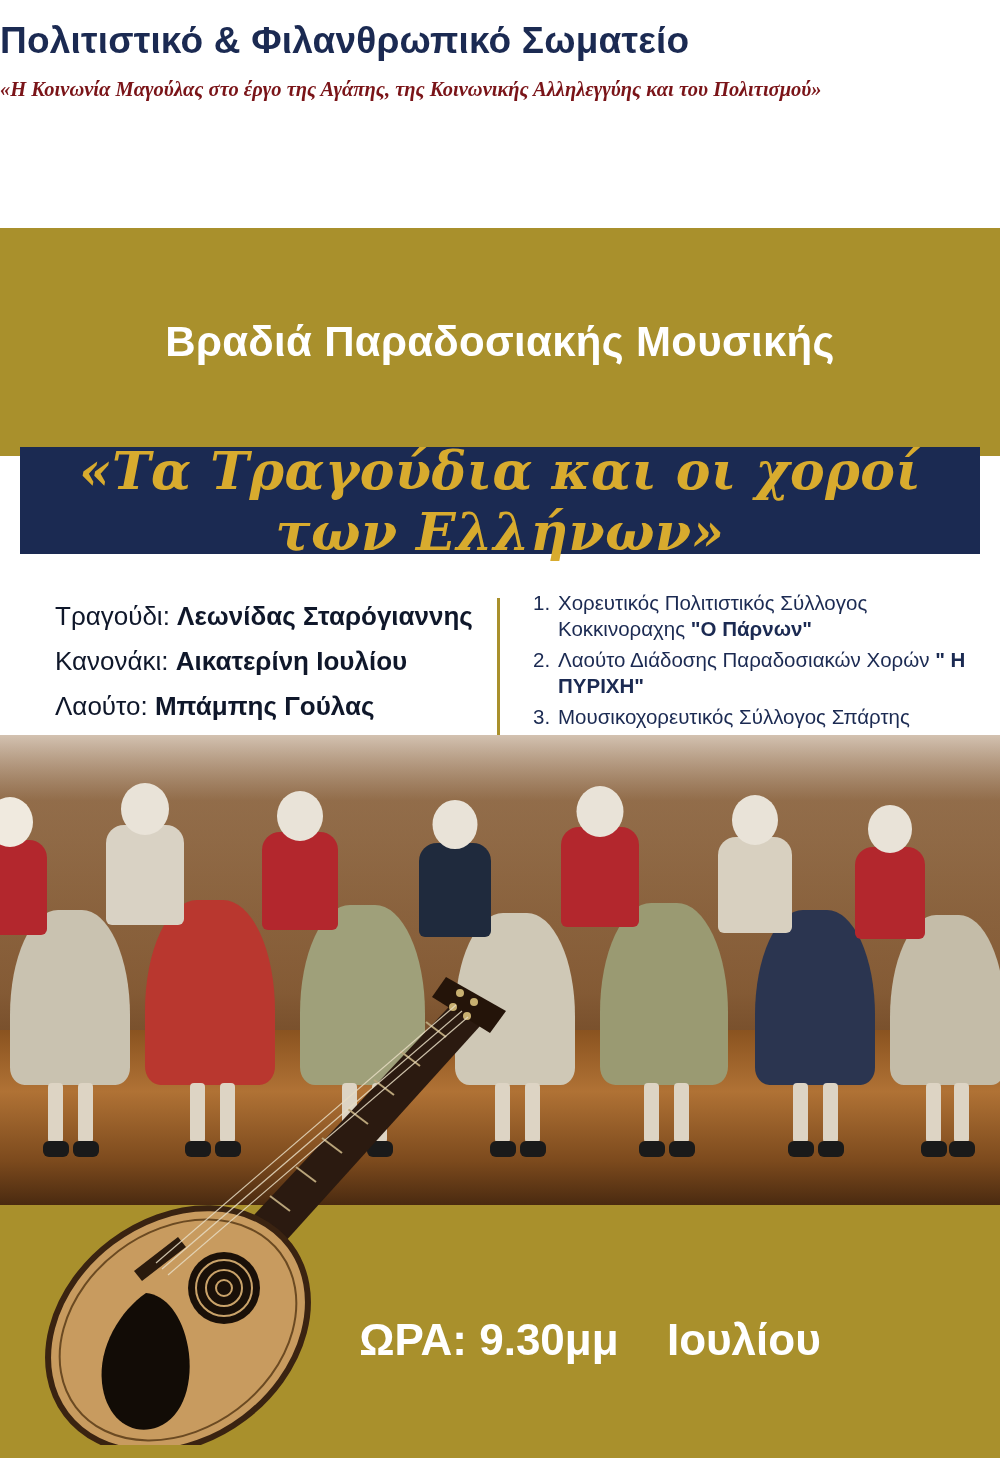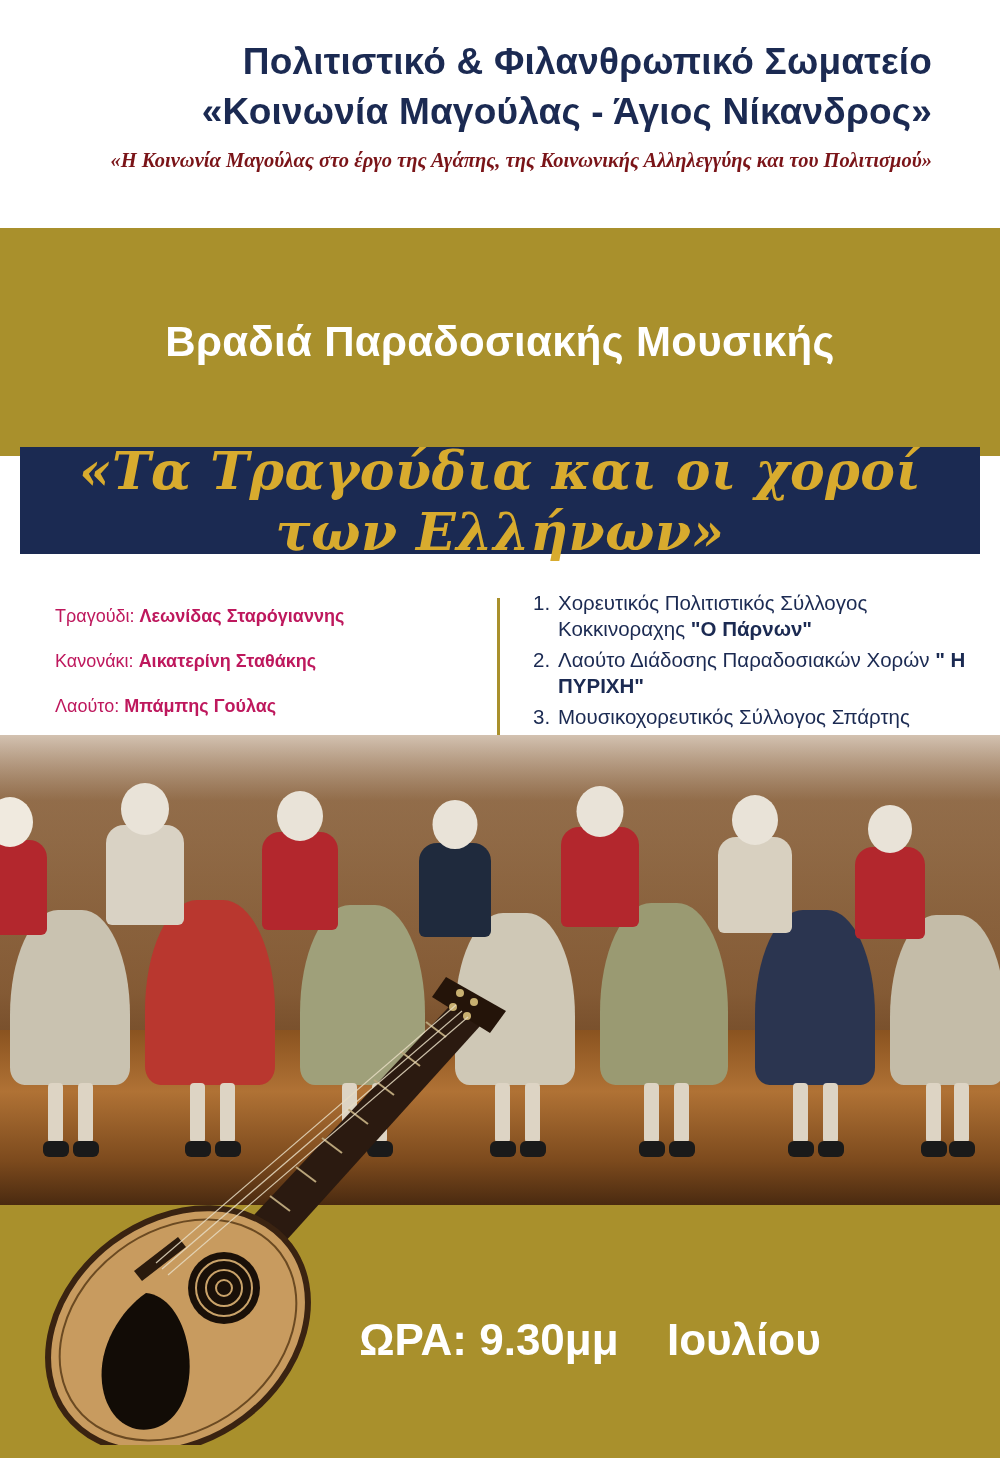--- a/index.html
+++ b/index.html
@@ -12,22 +12,22 @@
   .poster {
     position:relative;
     width:1000px; height:1458px;
     background:#ffffff;
     overflow:hidden;
   }
 
   
   .header {
     position:absolute; top:0; left:0; width:932px; height:225px;
-    text-align:right;
-    padding-top:37px;
+    text-align:left;
+    padding-top:16px;
   }
   .org-line1, .org-line2 {
     color:#1b2a52;
     font-weight:bold;
     font-size:37px;
     line-height:50px;
     letter-spacing:0.2px;
   }
   .org-motto {
     margin-top:12px;
@@ -66,22 +66,22 @@
   }
 
   
   .credits {
     position:absolute; top:580px; left:0; width:1000px; height:290px;
   }
   .musicians {
     position:absolute; left:55px; top:14px; width:420px;
   }
   .musicians .row {
-    color:#be185d;
-    font-size:18px;
+    color:#0f172a;
+    font-size:26px;
     line-height:45px;
     white-space:nowrap;
   }
   .musicians .role { font-weight:normal; }
   .musicians .person { font-weight:bold; }
   .musicians .tail { font-weight:normal; }
 
   .divider {
     position:absolute; left:497px; top:18px;
     width:3px; height:258px;
@@ -178,42 +178,41 @@
     pointer-events:none;
   }
 </style>
 </head>
 <body>
 
 <div class="poster">
 
   <div class="header">
     <div class="org-line1">Πολιτιστικό &amp; Φιλανθρωπικό Σωματείο</div>
-    <div class="org-line2">«Κοινωνία Μαγούλας - Άγιος Νίκανδρος»</div>
     <div class="org-motto">«Η Κοινωνία Μαγούλας στο έργο της Αγάπης, της Κοινωνικής Αλληλεγγύης και του Πολιτισμού»</div>
   </div>
 
   <div class="gold-band">
     <div class="bl">Βραδιά Παραδοσιακής Μουσικής</div>
   </div>
 
   <div class="navy-band">
     <div class="nl">«Τα Τραγούδια και οι χοροί των Ελλήνων»</div>
   </div>
 
   <div class="credits">
 
     <div class="musicians">
       <div class="row">
         <span class="role">Τραγούδι:</span>
         <span class="person">Λεωνίδας Σταρόγιαννης</span>
       </div>
       <div class="row">
         <span class="role">Κανονάκι:</span>
-        <span class="person">Αικατερίνη Σταθάκης</span>
+        <span class="person">Αικατερίνη Ιουλίου</span>
       </div>
       <div class="row">
         <span class="role">Λαούτο:</span>
         <span class="person">Μπάμπης Γούλας</span>
       </div>
       <div class="row">
         <span class="role">Κλαρίνο:</span>
         <span class="person">Νίκος Παπαηλίου</span>
       </div>
       <div class="row">

